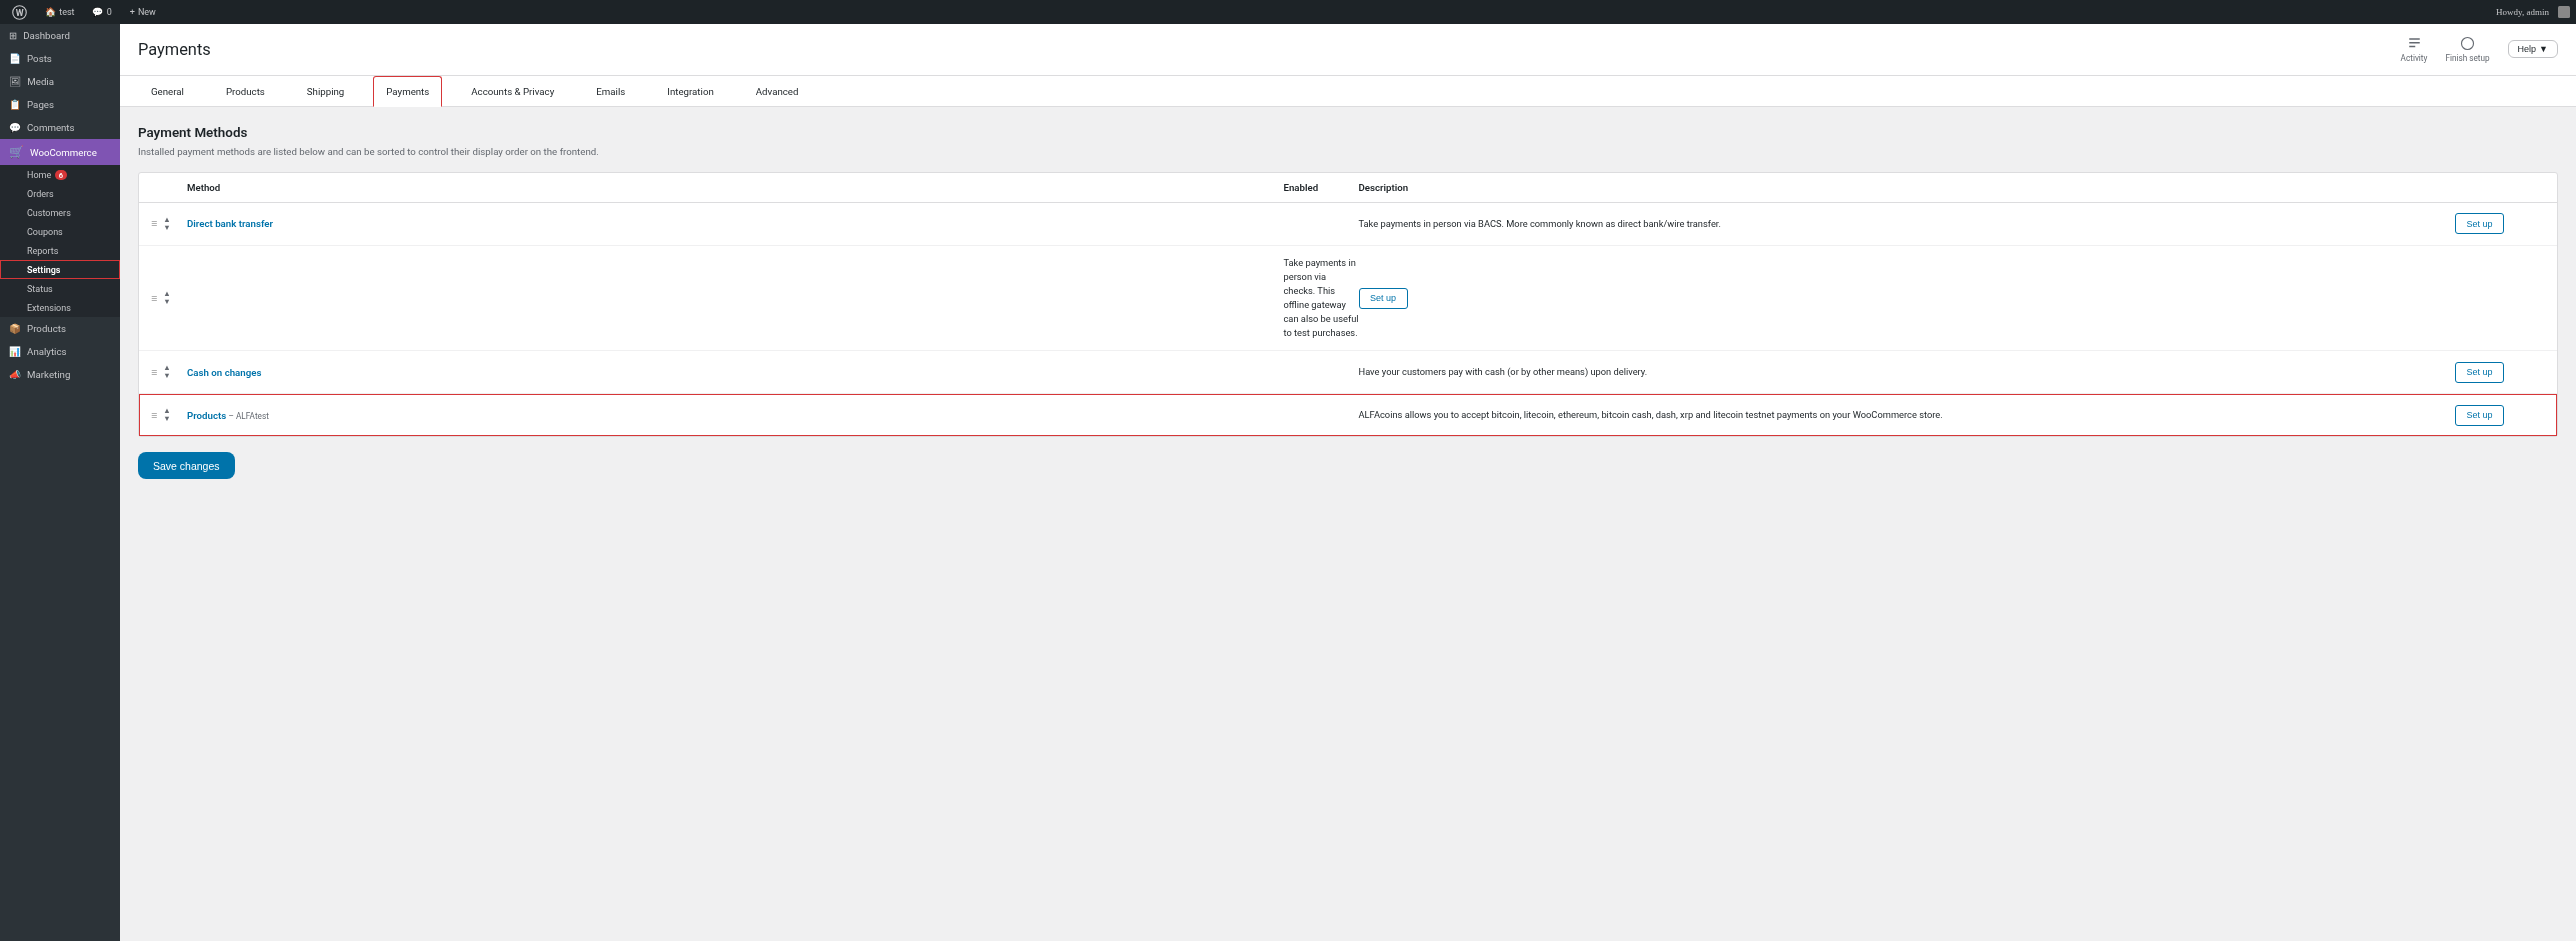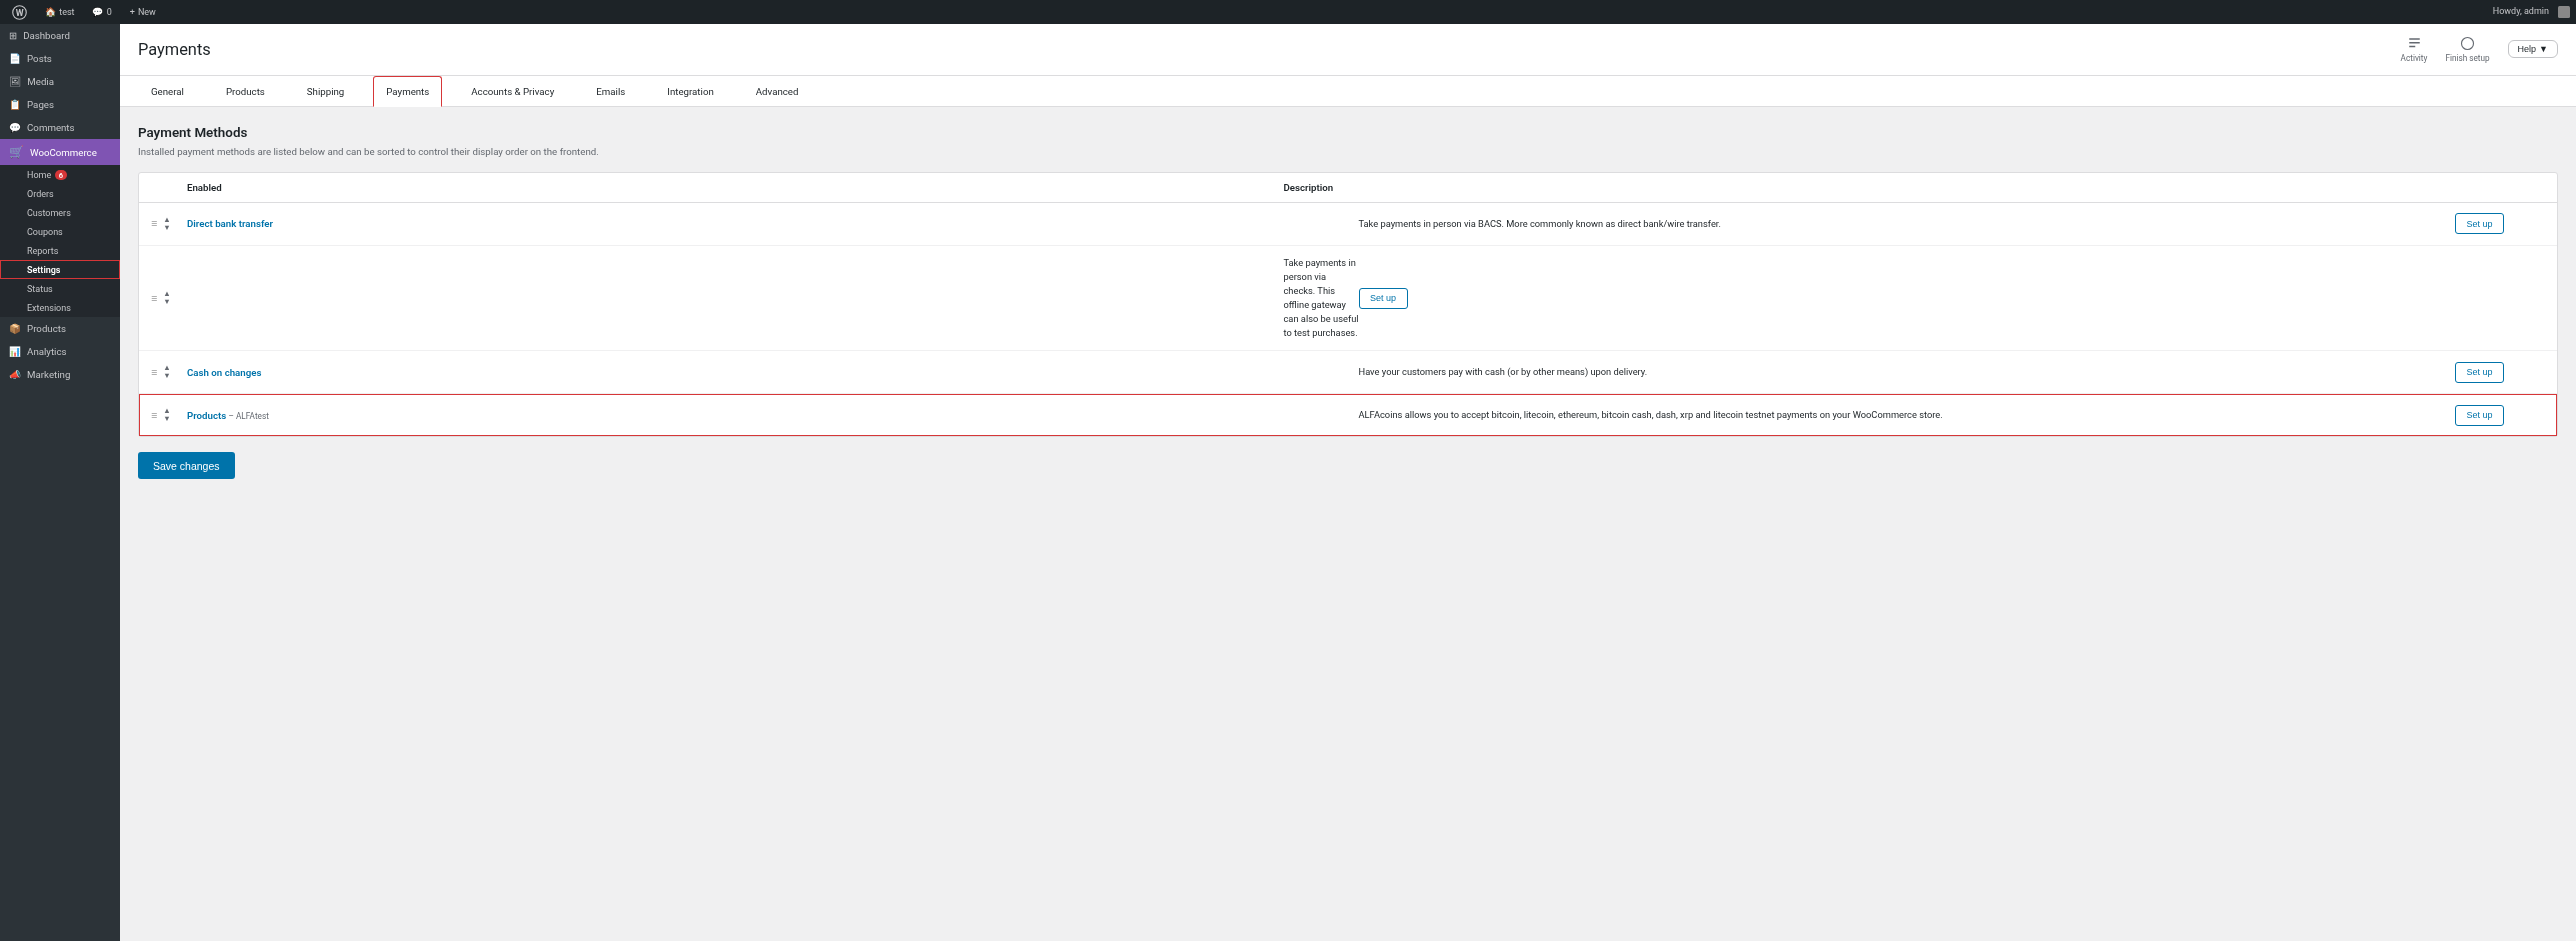--- a/index.html
+++ b/index.html
@@ -11,21 +11,21 @@
       color: #c3c4c7;
       height: 24px;
       display: flex;
       align-items: center;
       padding: 0 6px;
       flex-shrink: 0;
       gap: 6px;
     }
     .admin-bar-item { display: flex; align-items: center; gap: 3px; color: #c3c4c7; font-size: 9px; padding: 0 6px; height: 100%; cursor: pointer; }
     .admin-bar-wp-logo { width: 15px; height: 15px; fill: #c3c4c7; }
-    .admin-bar-right { margin-left: auto; display: flex; align-items: flex-start; }
+    .admin-bar-right { margin-left: auto; display: flex; align-items: center; font-family: Liberation Serif, serif; }
     .admin-bar-howdy { font-size: 9px; color: #c3c4c7; padding: 0 6px; }
     .admin-bar-avatar { width: 12px; height: 12px; background: #888; border-radius: 1.5px; display: inline-block; margin-left: 3px; }
 
     
     .layout { display: flex; flex: 1; overflow: hidden; }
 
     
     .sidebar {
       width: 120px;
       background: #2c3338;
@@ -181,21 +181,21 @@
       padding: 4.5px 10.5px;
       border-radius: 3px;
       cursor: pointer;
       font-size: 9px;
     }
     .btn-save {
       background: #0073aa;
       color: #fff;
       border: none;
       padding: 7.5px 15px;
-      border-radius: 3px;
+      border-radius: 8px;
       cursor: pointer;
       font-size: 10.5px;
       font-weight: 500;
     }
 
     
     .desc-text { font-size: 9.3px; color: #1d2327; line-height: 1.5; }
   </style>
 </head>
 <body>
@@ -316,20 +316,21 @@
     </div>
 
     <div class="content">
       <h2 class="section-title">Payment Methods</h2>
       <p class="section-desc">Installed payment methods are listed below and can be sorted to control their display order on the frontend.</p>
 
       <div class="payment-table">
 
         <div class="payment-table-header">
           <div></div>
+          <div>Method</div>
           <div>Enabled</div>
           <div>Description</div>
           <div></div>
         </div>
 
         <div class="payment-row">
           <div class="row-controls">
             <span class="row-icon">≡</span>
             <div class="sort-arrows">
               <span class="sort-arrow">▲</span>

